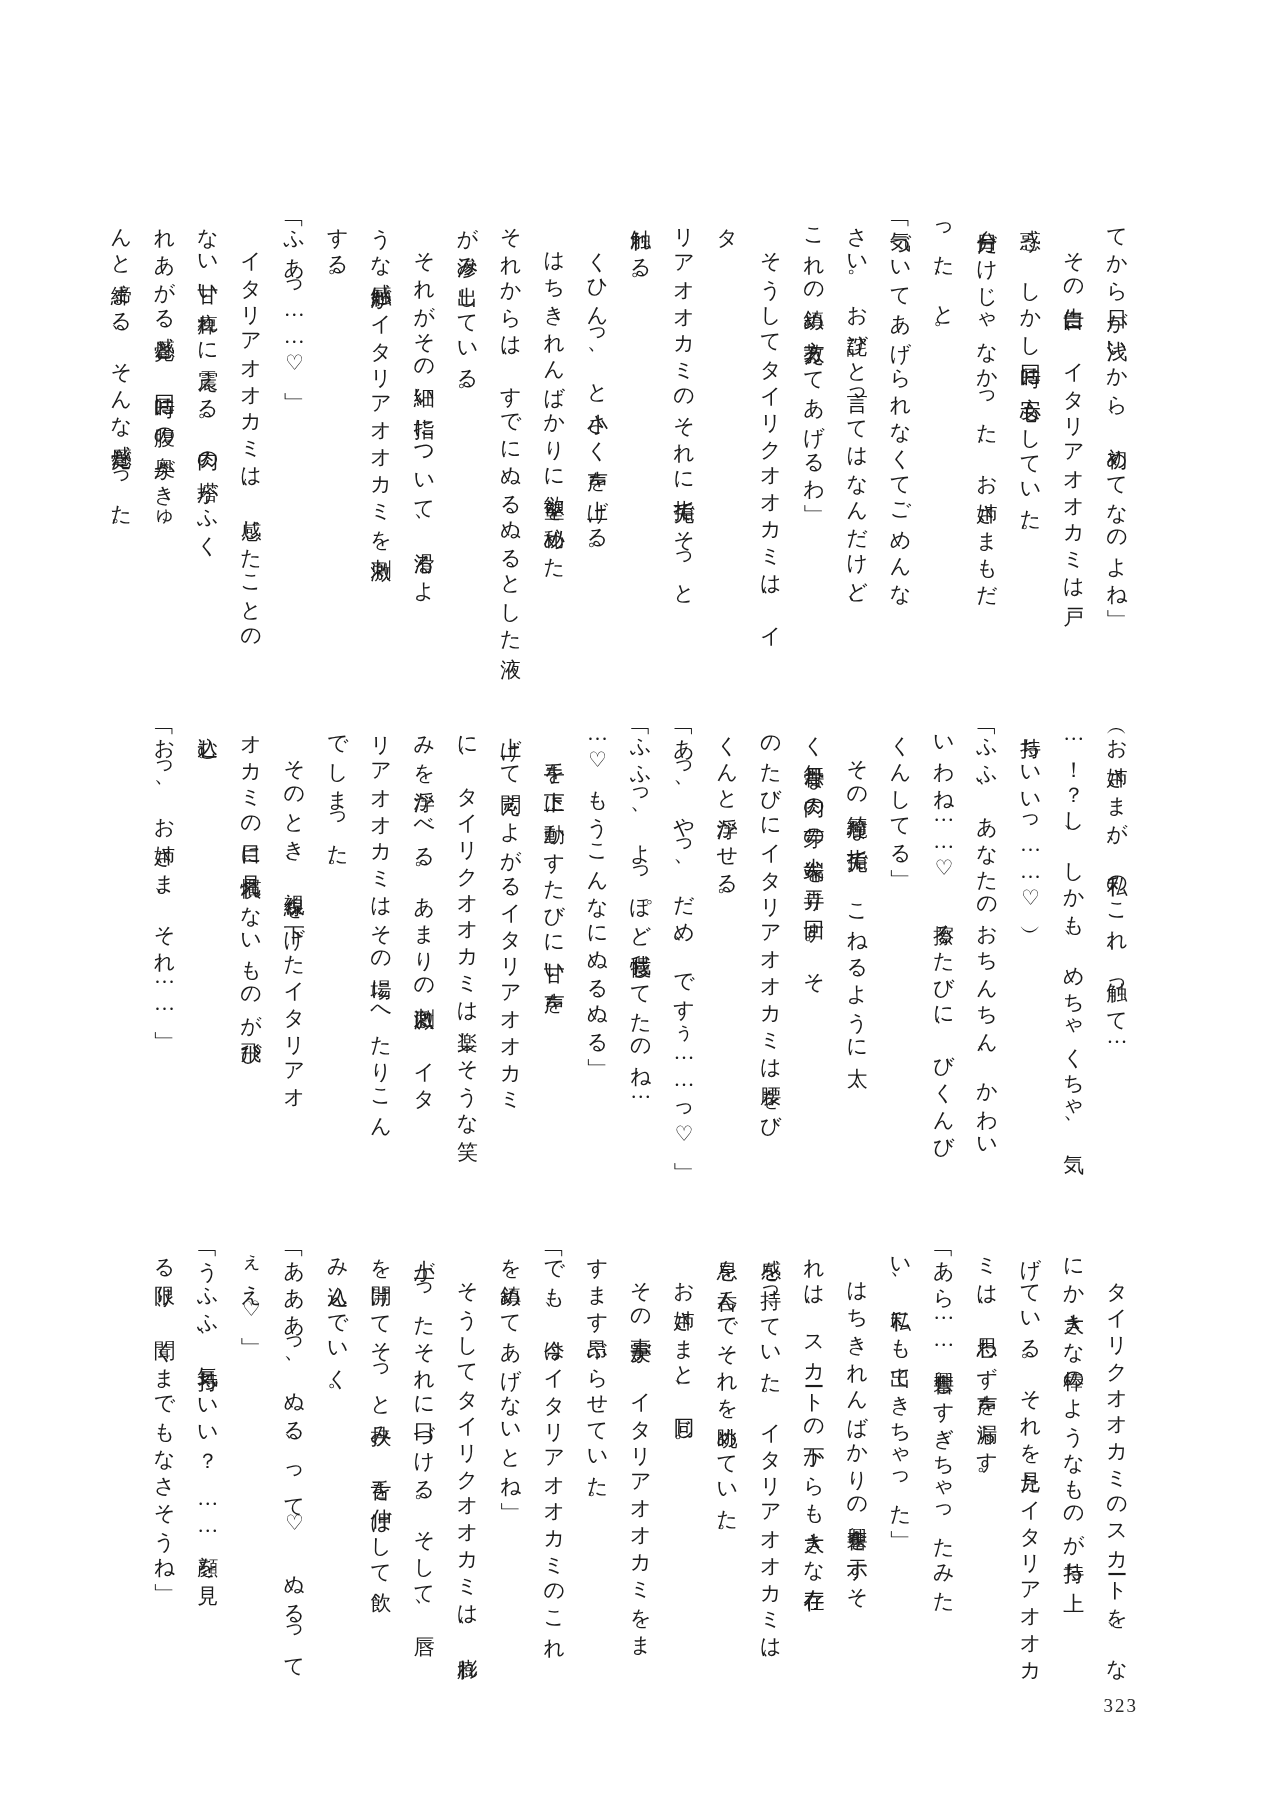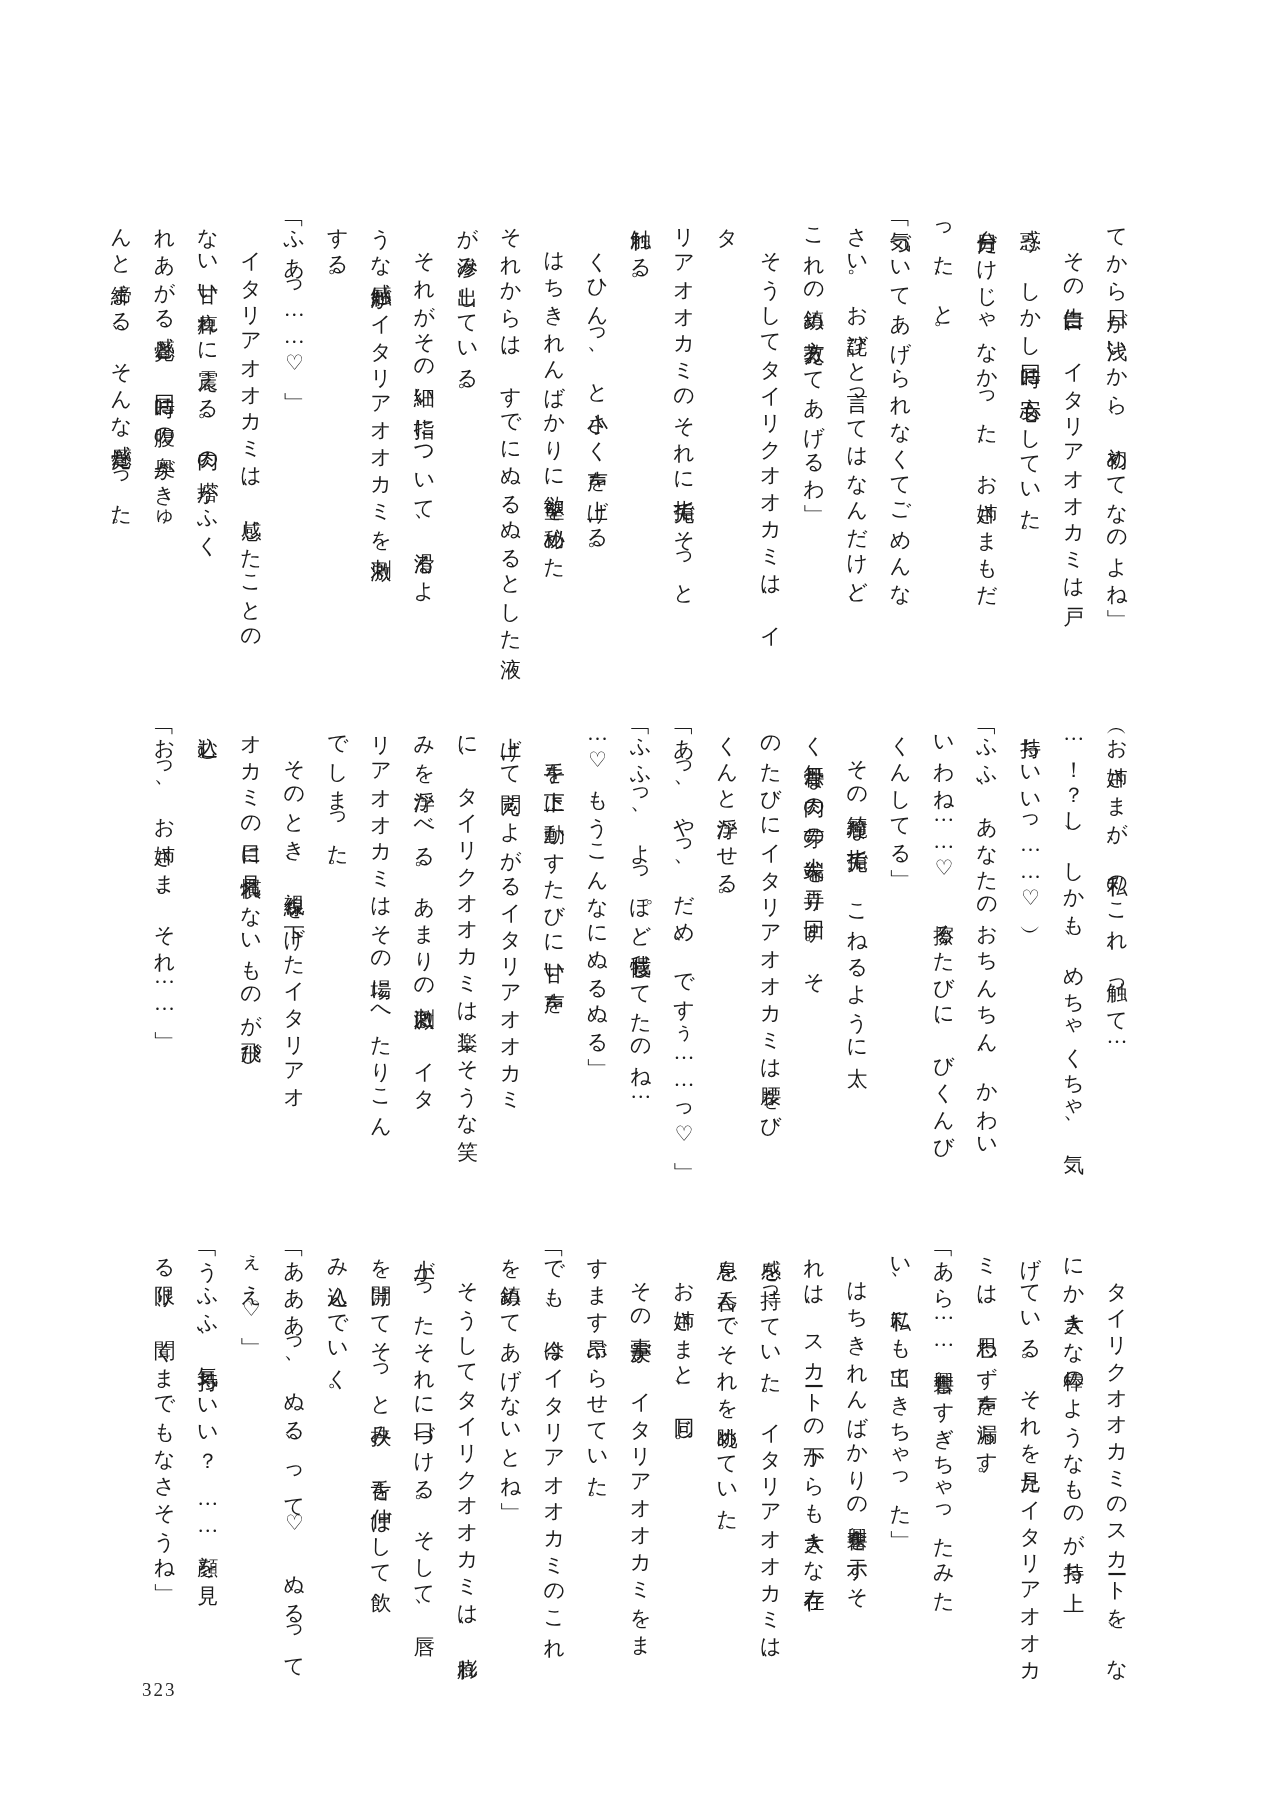--- a/index.html
+++ b/index.html
@@ -32,21 +32,22 @@
     overflow: visible;
     white-space: normal;
   }
   .band p {
     margin: 0;
     padding: 0;
   }
   .band-2 { margin-top: 72px; }
   .band-3 { margin-top: 86px; }
   .page-number {
-    text-align: left;
+    margin-top: 16px;
+    text-align: right;
     font-size: 19px;
     letter-spacing: 2px;
     color: #2a2a2a;
   }
 </style>
 </head>
 <body>
 
 <div class="page">
   <section class="band band-1">

